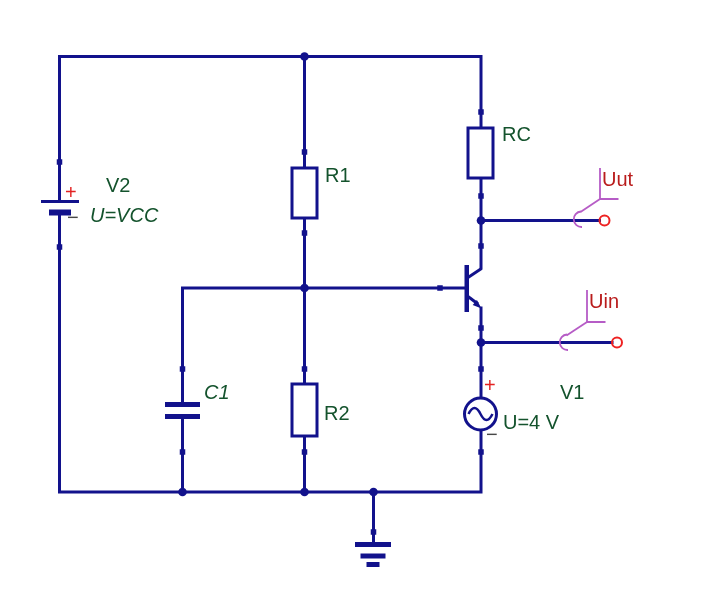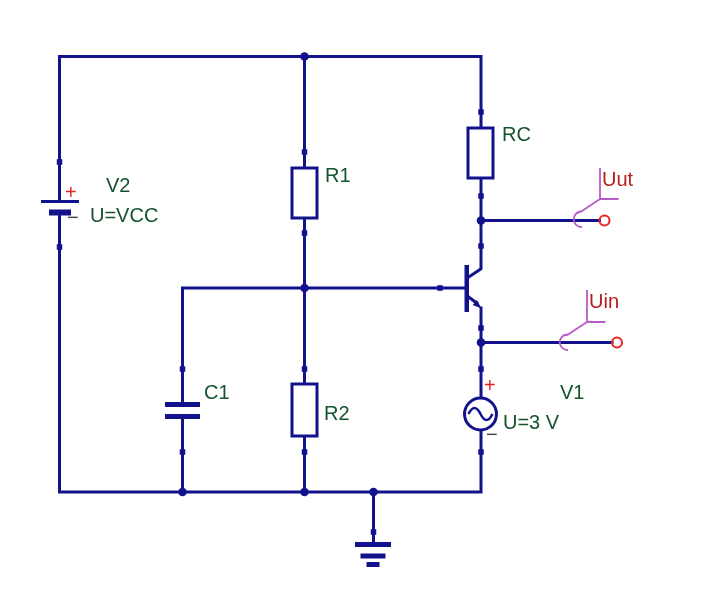--- a/index.html
+++ b/index.html
@@ -115,28 +115,28 @@
       <path class="portline" d="M567,334.5 A7.6,7.6 0 1 0 568,350"></path>
     </g>
 
     <circle class="opennode" cx="604.5" cy="220.5" r="5"></circle>
     <circle class="opennode" cx="617" cy="342.5" r="5"></circle>
   </svg>
 
   <span class="lbl plus" style="left:65px;top:181px;">+</span>
   <span class="lbl" style="left:90px;top:174px;margin-left:16px;">V2</span>
   <span class="lbl minus" style="left:67px;top:206px;">−</span>
-  <span class="lbl" style="left:90px;top:204px;">U=VCC</span>
+  <span class="lbl" style="left:90px;top:204px;font-style:italic;">U=VCC</span>
 
   <span class="lbl" style="left:325px;top:164px;">R1</span>
   <span class="lbl" style="left:502px;top:123px;">RC</span>
-  <span class="lbl" style="left:204px;top:381px;">C1</span>
+  <span class="lbl" style="left:204px;top:381px;font-style:italic;">C1</span>
   <span class="lbl" style="left:324px;top:402px;">R2</span>
 
   <span class="lbl plus" style="left:484px;top:374px;">+</span>
   <span class="lbl" style="left:519px;top:381px;margin-left:41px;">V1</span>
   <span class="lbl minus" style="left:486px;top:423px;">−</span>
-  <span class="lbl" style="left:503px;top:411px;">U=3 V</span>
+  <span class="lbl" style="left:503px;top:411px;">U=4 V</span>
 
   <span class="lbl port" style="left:602px;top:168px;">Uut</span>
   <span class="lbl port" style="left:589px;top:290px;">Uin</span>
 
 </div>
 
 </body></html>

